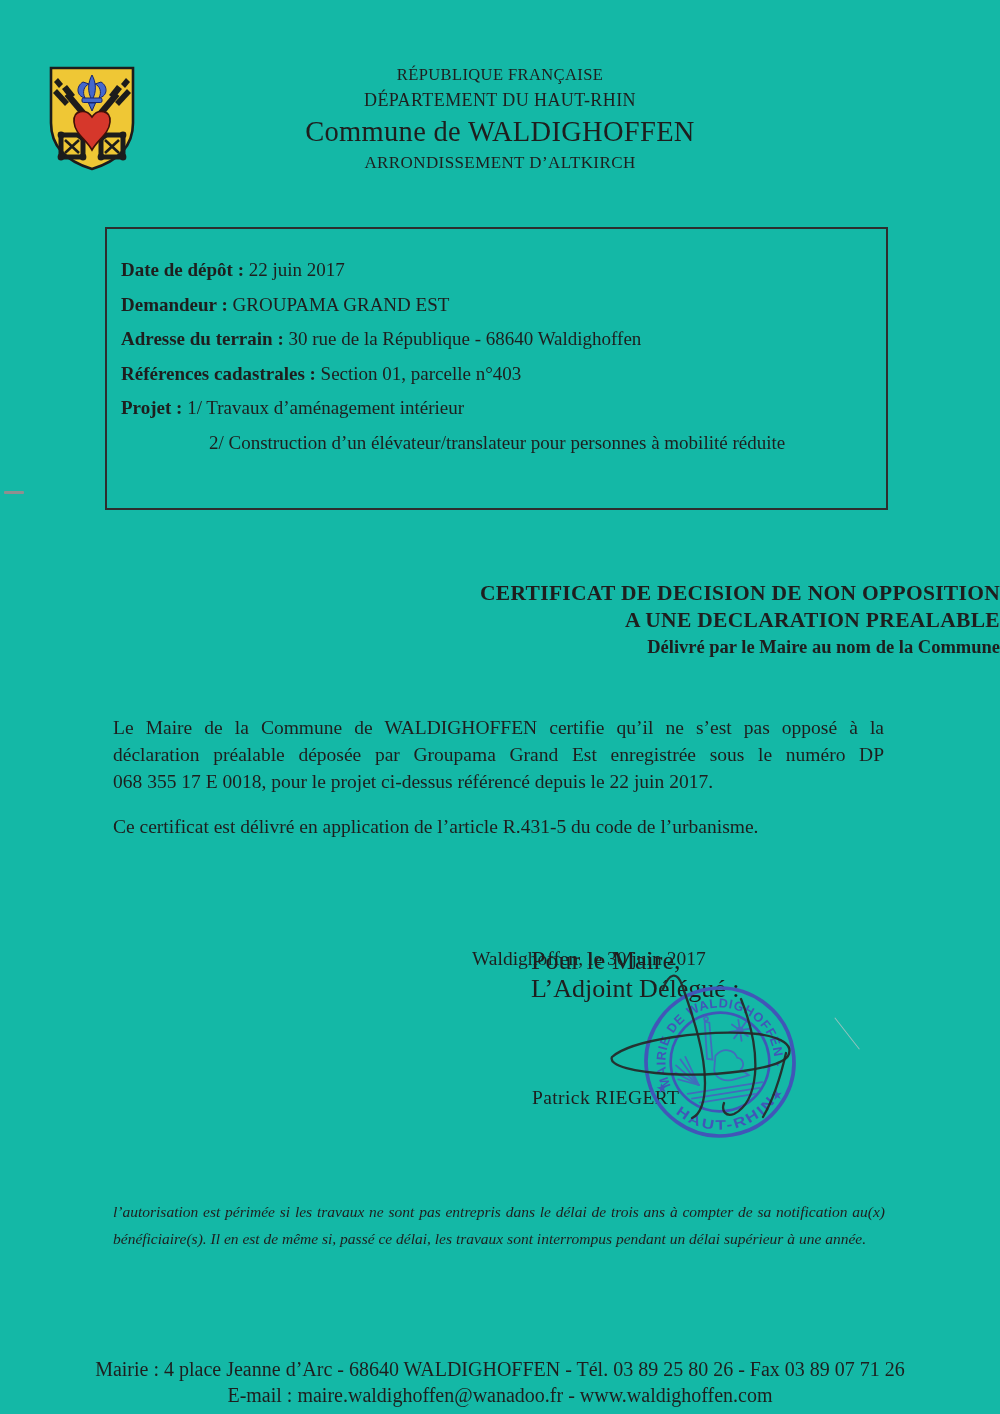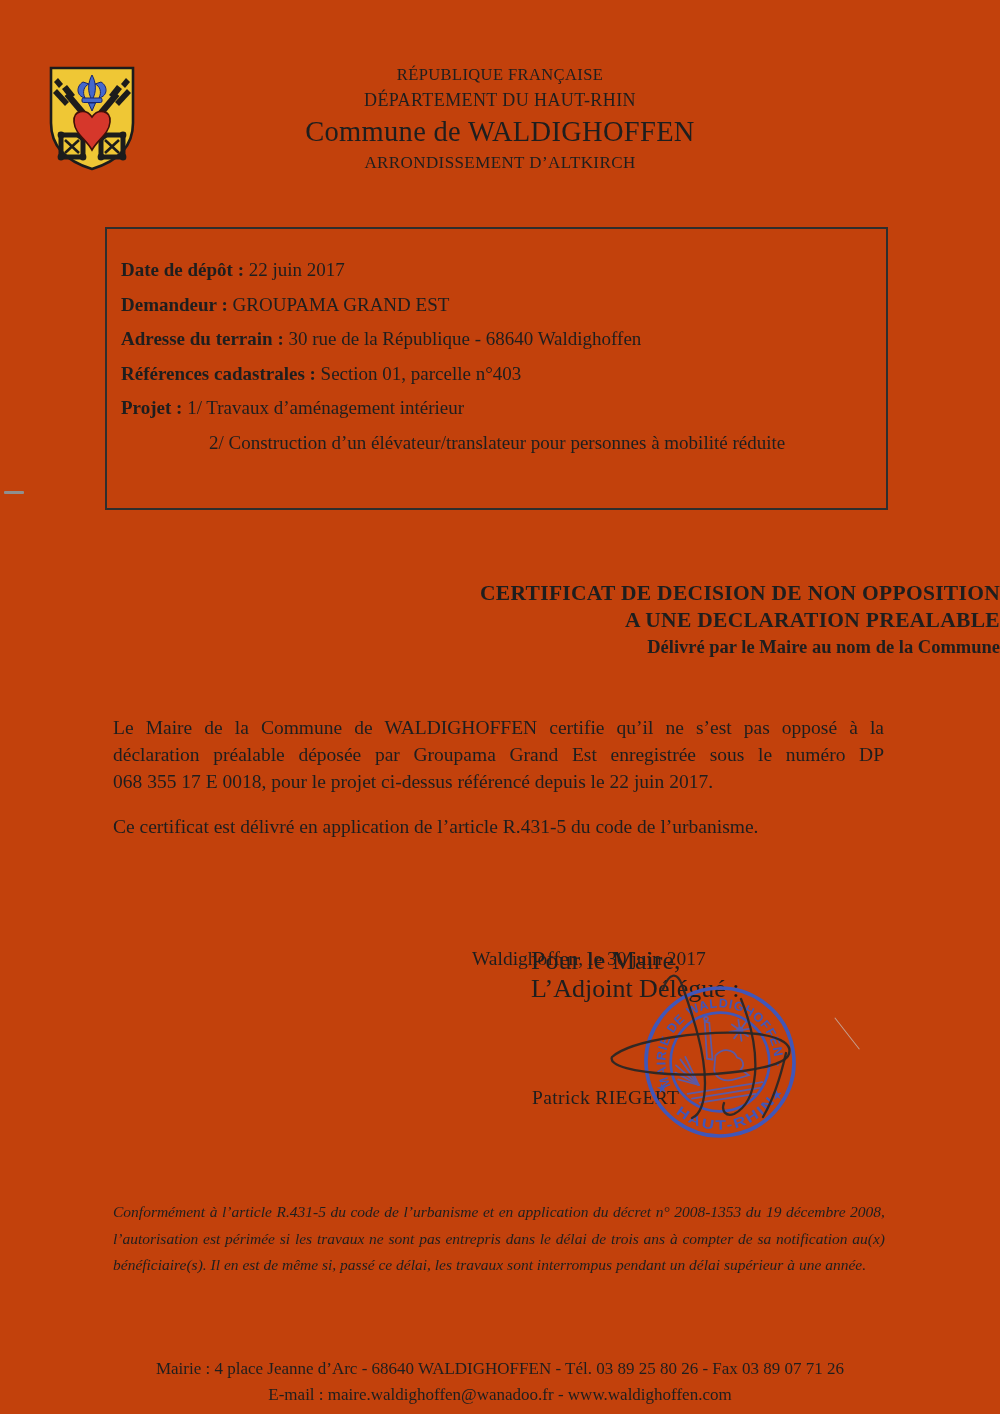--- a/index.html
+++ b/index.html
@@ -1,17 +1,17 @@
 <!DOCTYPE html>
 <html><head>
 <meta charset="utf-8">
 <style>
   html,body{margin:0;padding:0;background:#e8e8e8;}
   .page{
-    position:relative;width:1000px;height:1414px;background:#c2410c;
+    position:relative;width:1000px;height:1414px;background:#14b8a6;
     font-family:"Liberation Serif","DejaVu Serif",serif;color:#1e1e1e;
     overflow:hidden;margin:0 auto;
   }
   
   .crest{position:absolute;left:47px;top:65px;width:90px;height:107px;}
   .hdr{position:absolute;left:0;top:62px;width:1000px;text-align:center;}
   .hdr-line1{font-size:16.5px;line-height:25px;letter-spacing:.4px;}
   .hdr-line2{font-size:18px;line-height:26px;letter-spacing:.4px;}
   .hdr-commune{font-size:28.5px;line-height:37px;letter-spacing:.3px;}
   .hdr-line4{font-size:17px;line-height:25px;letter-spacing:.4px;}
@@ -42,21 +42,21 @@
   .stamp .fig{fill:none;stroke:#4a5fc0;stroke-width:2;stroke-linecap:round;opacity:.85;}
   .stamp text{fill:#4156b8;}
   .stamp-arc-text{font-family:"Liberation Sans","DejaVu Sans",sans-serif;font-weight:bold;}
   .stamp-star{font-family:"DejaVu Sans",sans-serif;font-size:15px;}
   .signature-svg{position:absolute;left:555px;top:945px;width:330px;height:235px;}
   .signature-svg path{fill:none;stroke:#262626;stroke-width:2.3px;stroke-linecap:round;opacity:.92;}
   
   .footnote{position:absolute;left:113px;top:1199px;width:772px;font-size:15.5px;font-style:italic;}
   .footnote .jline{line-height:26.5px;text-align:justify;text-align-last:justify;}
   .footnote .lline{line-height:26.5px;text-align:left;}
-  .footer{position:absolute;left:0;top:1356px;width:1000px;text-align:center;font-size:17px;line-height:26px;}
+  .footer{position:absolute;left:0;top:1356px;width:1000px;text-align:center;font-size:20px;line-height:26px;}
   
   .margin-dash{position:absolute;left:4px;top:491px;width:20px;height:3px;background:#8f8f8f;border-radius:1px;}
   .scan-line{position:absolute;left:843px;top:1003px;width:34px;height:40px;border-left:1.5px solid #c9c9c9;transform:rotate(-38deg);opacity:.7;}
 </style>
 </head>
 <body>
 
 <div class="page">
 
   <svg class="crest" viewBox="0 0 90 107">
@@ -194,21 +194,20 @@
   </svg>
 
   <svg class="signature-svg" viewBox="0 0 330 235">
     <path d="M 108,44 C 114,28 122,26 127,40 C 139,74 150,108 150,138 C 150,157 145,170 137,173"></path>
     <path d="M 186,54 C 196,79 202,104 200,129 C 198,150 191,163 179,169 C 171,172 166,166 169,158"></path>
     <path d="M 57,112 C 76,95 150,84 203,89 C 226,92 239,100 233,111 C 224,124 163,132 113,129 C 81,127 53,121 57,112 Z"></path>
     <path d="M 231,108 C 226,130 218,155 208,172"></path>
   </svg>
 
   <div class="footnote">
-    <div class="jline">Conformément à l’article R.431-5 du code de l’urbanisme et en application du décret n° 2008-1353 du 19 décembre 2008,</div>
     <div class="jline">l’autorisation est périmée si les travaux ne sont pas entrepris dans le délai de trois ans à compter de sa notification au(x)</div>
     <div class="lline">bénéficiaire(s). Il en est de même si, passé ce délai, les travaux sont interrompus pendant un délai supérieur à une année.</div>
   </div>
 
   <div class="footer">
     <div>Mairie : 4 place Jeanne d’Arc - 68640 WALDIGHOFFEN - Tél. 03 89 25 80 26 - Fax 03 89 07 71 26</div>
     <div>E-mail : maire.waldighoffen@wanadoo.fr - www.waldighoffen.com</div>
   </div>
 
 </div>

